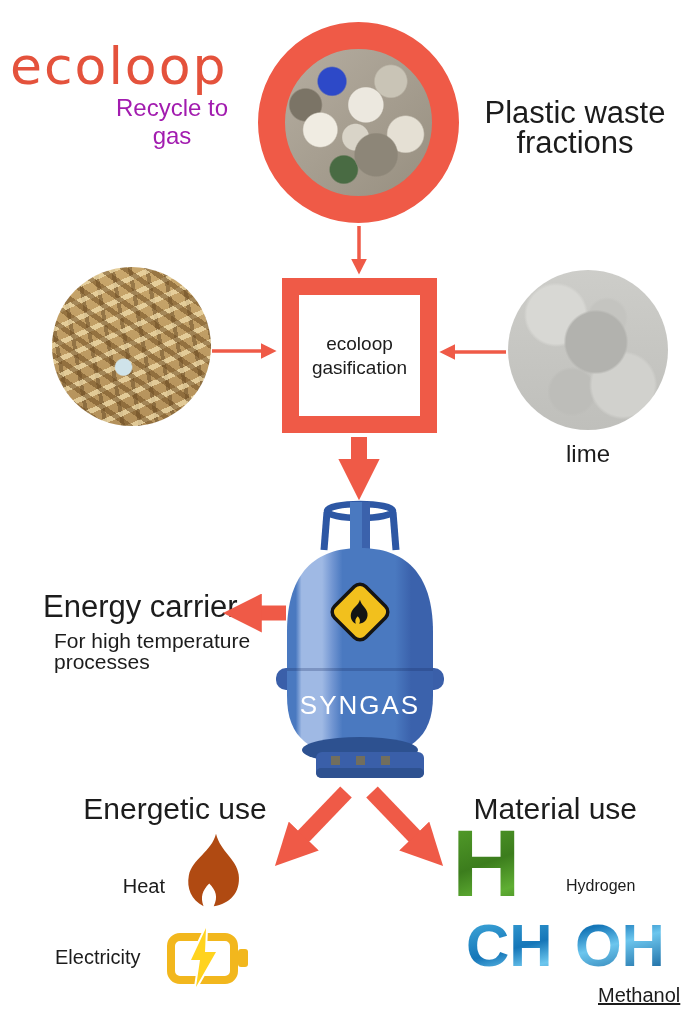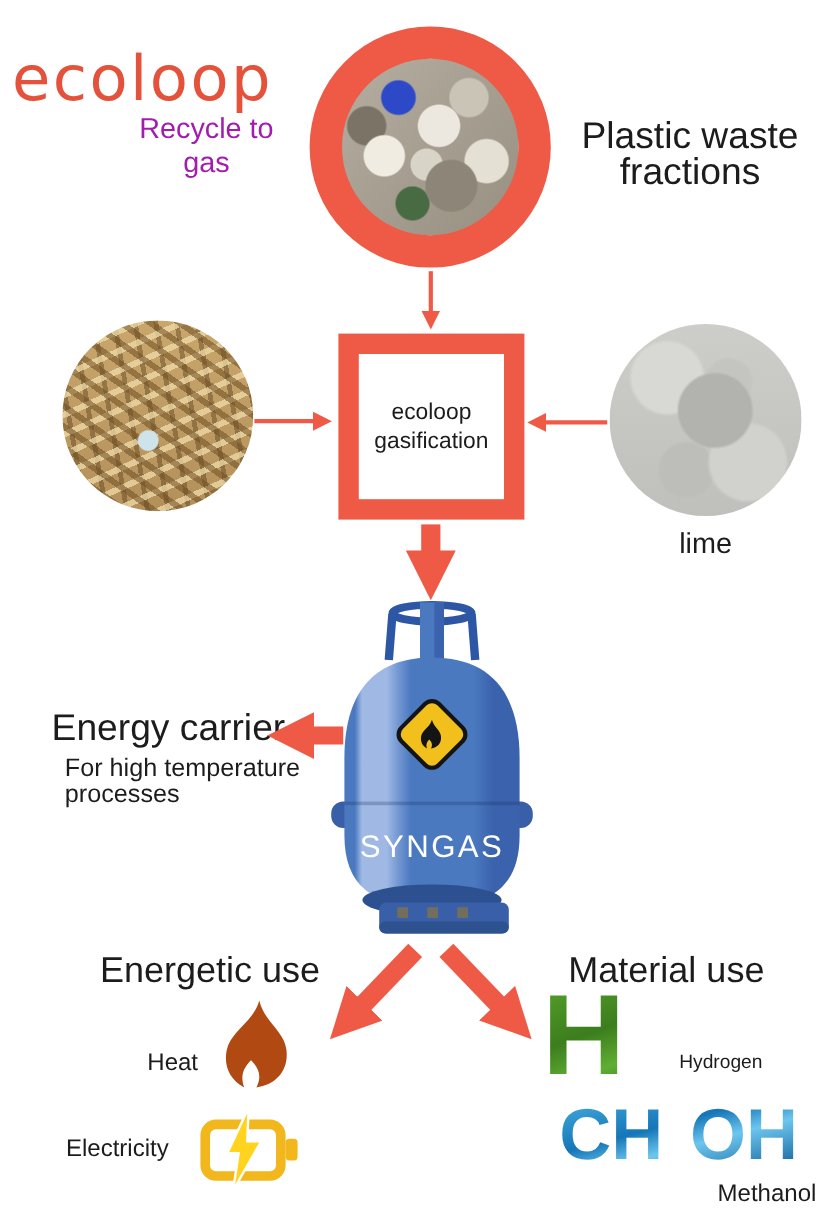--- a/index.html
+++ b/index.html
@@ -51,21 +51,21 @@
   .plastic-lbl{left:462px;top:98px;width:226px;text-align:center;font-size:31px;line-height:30px;}
   .wood-lbl{left:72px;top:426px;width:125px;text-align:center;font-size:24px;line-height:28px;}
   .lime-lbl{left:538px;top:440px;width:100px;text-align:center;font-size:24px;}
   .energy-title{left:43px;top:589px;font-size:31px;text-align:right;}
   .energy-sub{left:54px;top:630px;font-size:21px;line-height:21px;}
   .energetic-title{left:80px;top:792px;width:190px;text-align:center;font-size:30px;}
   .material-title{left:462px;top:792px;width:175px;text-align:right;font-size:30px;}
   .heat-lbl{left:105px;top:875px;width:60px;text-align:right;font-size:20px;}
   .elec-lbl{left:55px;top:946px;width:90px;text-align:left;font-size:20px;}
   .hyd-lbl{left:566px;top:877px;font-size:16px;}
-  .meth-lbl{left:598px;top:984px;font-size:20px;}
+  .meth-lbl{left:598px;top:984px;font-size:20px;text-decoration:underline;}
 
   
   .h2-formula{left:452px;top:816px;font-size:95px;font-weight:bold;line-height:1;
     background:linear-gradient(160deg,#57a32c,#3c7d1d 45%,#5fae33 70%,#356f18);
     -webkit-background-clip:text;background-clip:text;color:transparent;}
   .h2-formula .sub{font-size:60px;position:relative;top:26px;}
   .ch3oh-formula{left:466px;top:916px;font-size:60px;font-weight:bold;line-height:1;
     background:linear-gradient(165deg,#45aede,#1576b8 40%,#6cc6ee 60%,#0d5a94);
     -webkit-background-clip:text;background-clip:text;color:transparent;}
   .ch3oh-formula .sub{font-size:40px;position:relative;top:20px;}

